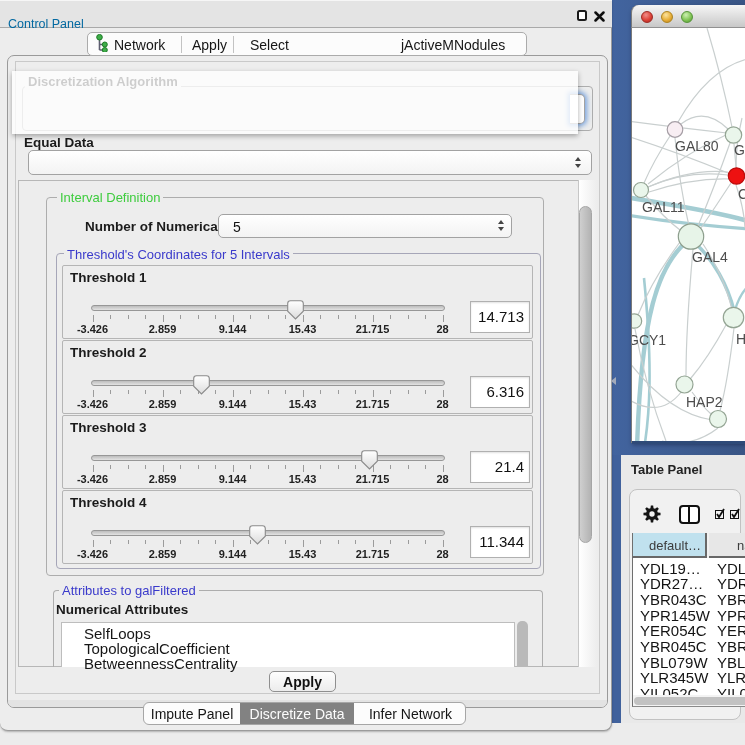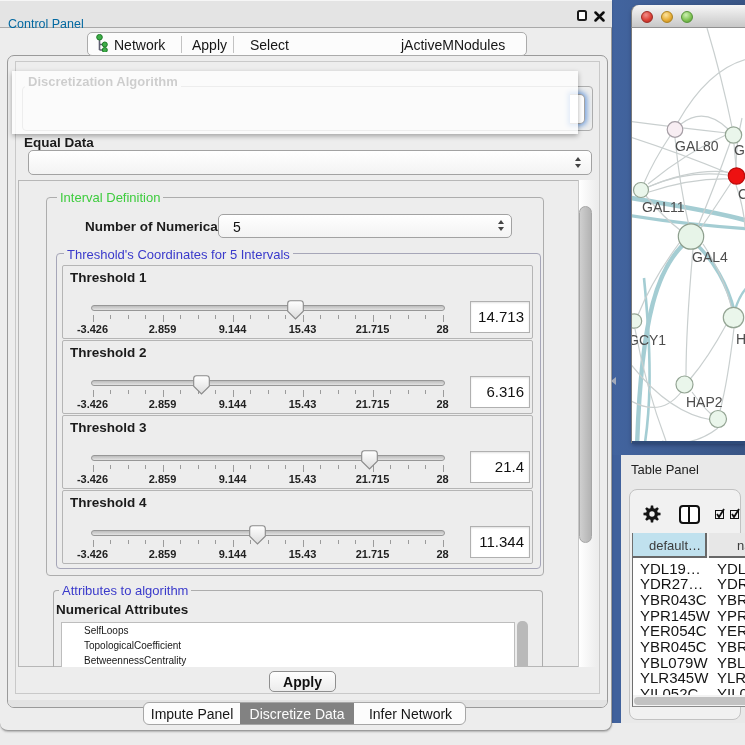--- a/index.html
+++ b/index.html
@@ -28,31 +28,31 @@
 #scrollpane{position:absolute;left:18px;top:180px;width:579px;height:487px;border:1px solid #b7b7b7;background:#ededed}
 #vscroll{position:absolute;left:578px;top:180px;width:19px;height:487px;background:linear-gradient(90deg,#ffffff,#ededed);border-left:1px solid #c6c6c6}
 #vthumb{position:absolute;left:579px;top:206px;width:12.5px;height:337px;background:linear-gradient(90deg,#cfcfcf,#b3b3b3);border:1px solid #a5a5a5;border-radius:7px}
 .tpanel{position:absolute;left:62px;width:471px;height:74px;border:1px solid #b5b5b5;border-radius:2px;background:#ededed}
 .track{position:absolute;left:91px;width:354px;height:6px;border:1px solid #979797;border-radius:3px;background:linear-gradient(#bdbdbd,#e3e3e3)}
 .tick{position:absolute;width:1px;background:#9b9b9b}
 .tlab{position:absolute;width:60px;text-align:center;font-size:11px;font-weight:700;color:#222}
 .thumb{position:absolute}
 .vbox{position:absolute;left:470px;width:60px;height:32px;background:#fff;border:1px solid #b0b0b0;box-shadow:inset 0 1px 2px rgba(0,0,0,.12);font-size:15px;color:#111;text-align:right;padding:6px 5px 0 0}
 #list{position:absolute;left:61px;top:622px;width:454px;height:45px;background:#fff;border:1px solid #bdbdbd;border-bottom:none}
-.litem{position:absolute;left:84px;font-size:10px;color:#161616;white-space:nowrap}
+.litem{position:absolute;left:84px;font-size:15px;color:#161616;white-space:nowrap}
 #listthumb{position:absolute;left:517px;top:621px;width:11px;height:46px;background:#b9b9b9;border-radius:5px 5px 0 0}
 #applybtn{position:absolute;left:269px;top:671px;width:67px;height:21px;background:linear-gradient(#fefefe,#ececec);border:1px solid #8f8f8f;border-radius:5px;text-align:center;font-size:14px;font-weight:600;color:#111;padding-top:2px}
 #btabs{position:absolute;left:143px;top:702px;width:323px;height:23px;background:#fcfcfc;border:1px solid #a6a6a6;border-radius:6px}
 #btabsel{position:absolute;left:96px;top:0;width:114px;height:21px;background:#828282}
 .btxt{position:absolute;top:3px;font-size:14px;font-weight:400;color:#161616;white-space:nowrap}
 #macwin{position:absolute;left:631px;top:5px;width:114px;height:438px;background:#fff;border-left:1px solid #7a7a7a;border-radius:8px 0 0 0;box-shadow:1px 2px 4px rgba(0,0,30,.35)}
 #mactitle{position:absolute;left:631px;top:5px;width:114px;height:23px;background:linear-gradient(#f6f6f6,#c8c8c8);border-bottom:1px solid #919191;border-left:1px solid #7a7a7a;border-radius:8px 0 0 0}
 .light{position:absolute;top:11px;width:12px;height:12px;border-radius:50%}
 #tparea{position:absolute;left:621px;top:455px;width:124px;height:268px;background:#e9e9e9}
-#tptitle{position:absolute;left:631px;top:462px;font-size:13px;font-weight:400;color:#222}
+#tptitle{position:absolute;left:631px;top:462px;font-size:13px;font-weight:700;color:#222}
 #tpanelbox{position:absolute;left:629px;top:489px;width:112px;height:231px;background:#f1f1f1;border:1px solid #c2c2c2;border-radius:8px}
 #tableicon{position:absolute;left:679px;top:505px;width:21px;height:19px;border:2.4px solid #101010;border-radius:4px;background:#fff}
 #tableicon:after{content:"";position:absolute;left:7px;top:0;width:2.4px;height:15px;background:#101010}
 .chk{position:absolute;top:510px;width:9px;height:9px;border:1.5px solid #101010}
 #sharedcell{position:absolute;left:632px;top:533px;width:75px;height:25px;background:#c0e1ee;border-left:1px solid #6f6f6f;border-right:2px solid #686868;border-bottom:2px solid #686868;font-size:13px;color:#3c3c3c;text-align:center;padding:5px 0 0 12px}
 #ncell{position:absolute;left:709px;top:533px;width:36px;height:25px;background:#e7e7e7;border-bottom:2px solid #686868;font-size:13px;color:#3c3c3c;padding:5px 0 0 28px}
 #tbody{position:absolute;left:632px;top:558px;width:113px;height:137px;background:#fff;border-left:1px solid #6f6f6f;overflow:hidden}
 .trow{position:absolute;font-size:15px;color:#141414;white-space:nowrap}
 #hscroll{position:absolute;left:632px;top:695px;width:113px;height:12px;background:#f3f3f3;border-left:1px solid #6f6f6f;border-bottom:1px solid #8a8a8a}
 #hthumb{position:absolute;left:634px;top:696.5px;width:111px;height:8px;background:#c2c2c2;border-radius:4px 0 0 4px}
@@ -333,21 +333,21 @@
 <div class="tlab" style="left:132.5px;top:548px">2.859</div>
 <div class="tlab" style="left:202.5px;top:548px">9.144</div>
 <div class="tlab" style="left:272.5px;top:548px">15.43</div>
 <div class="tlab" style="left:342.5px;top:548px">21.715</div>
 <div class="tlab" style="left:412.5px;top:548px">28</div>
 <svg class="thumb" style="left:249.0px;top:525px" width="17" height="20" viewBox="0 0 17 20">
     <path d="M3.5 0.7 L13.5 0.7 Q16.3 0.7 16.3 3.5 L16.3 11.2 L8.5 19 L0.7 11.2 L0.7 3.5 Q0.7 0.7 3.5 0.7 Z" fill="url(#thg)" stroke="#8a8a8a" stroke-width="1.1"></path>
   </svg>
 <div class="vbox" style="top:526px">11.344</div>
 <div class="group" style="left:53px;top:590px;width:490px;height:77px;border-bottom:none;border-radius:4px 4px 0 0"></div>
-<div class="gtitle" style="left:59px;top:583px;color:#3a3acb">Attributes to algorithm</div>
+<div class="gtitle" style="left:59px;top:583px;color:#3a3acb">Attributes to galFiltered</div>
 <div class="bold13" style="left:56px;top:602px">Numerical Attributes</div>
 <div id="list"></div>
 <div class="litem" style="top:625px">SelfLoops</div>
 <div class="litem" style="top:640px">TopologicalCoefficient</div>
 <div class="litem" style="top:655px">BetweennessCentrality</div>
 <div id="listthumb"></div>
 <div class="abs" style="left:8px;top:700px;width:599px;height:7px;background:#e3e3e3;border-radius:0 0 6px 6px"></div>
 <div id="applybtn">Apply</div>
 <div id="btabs">
     <div id="btabsel"></div>

